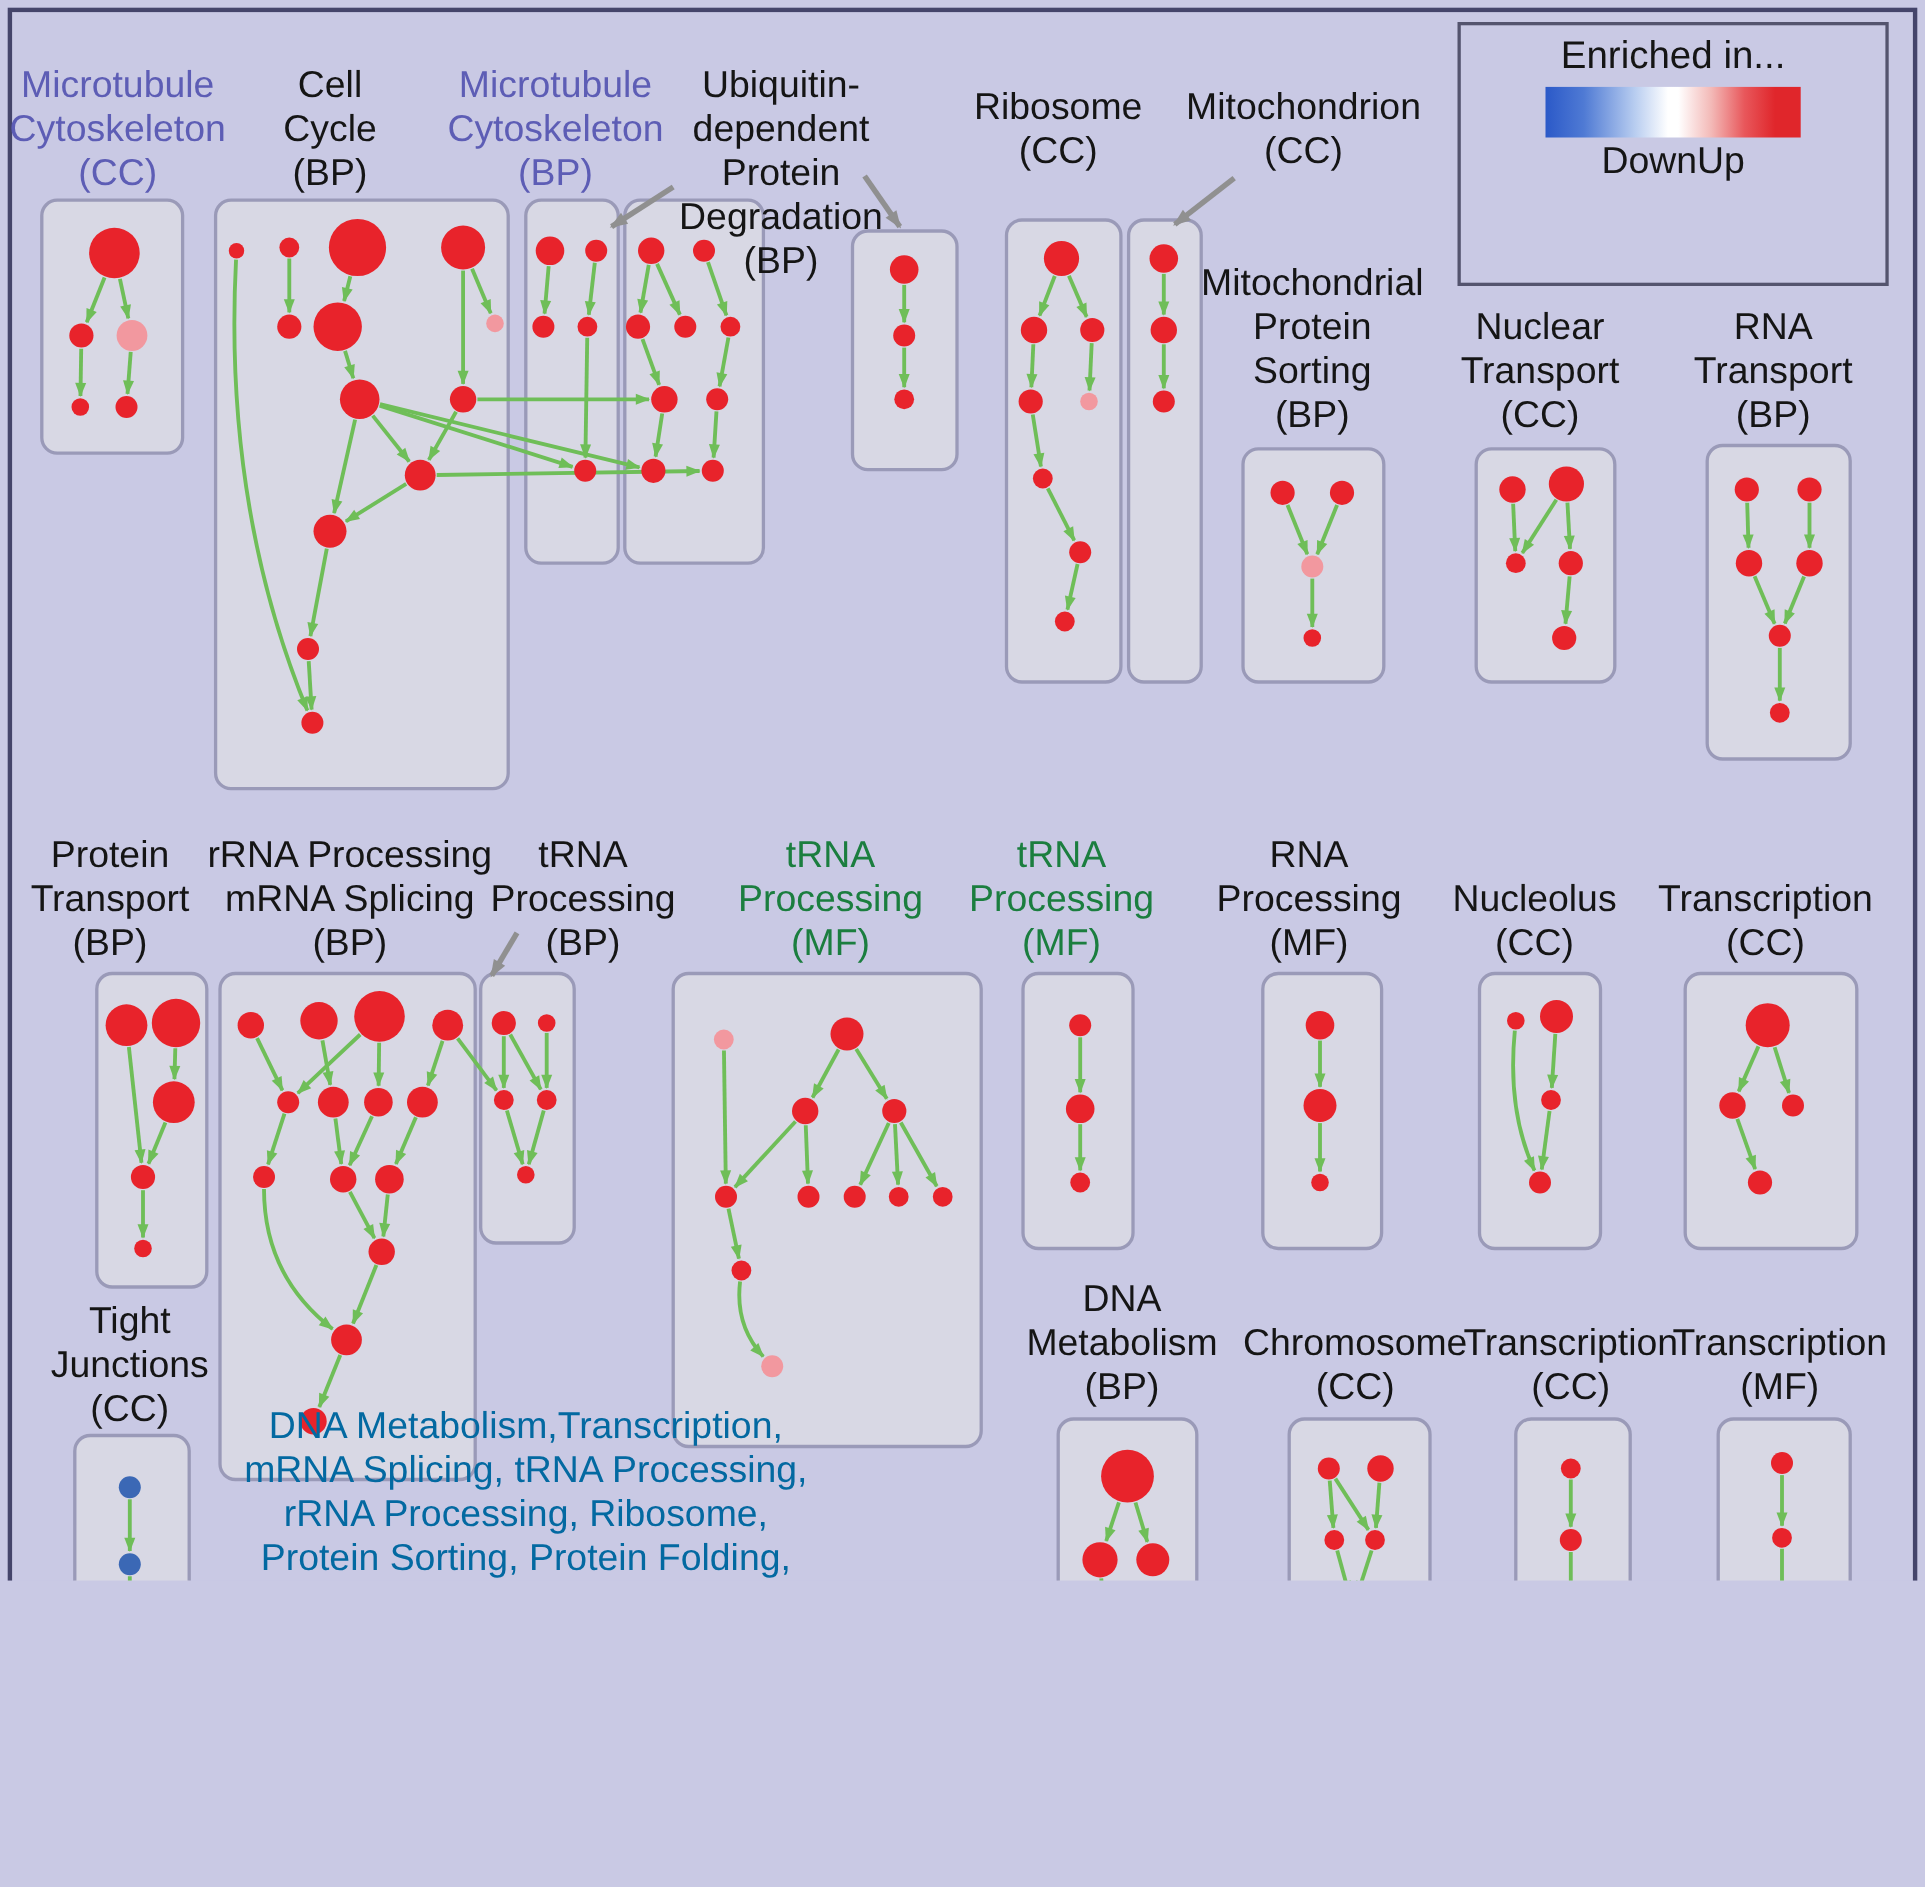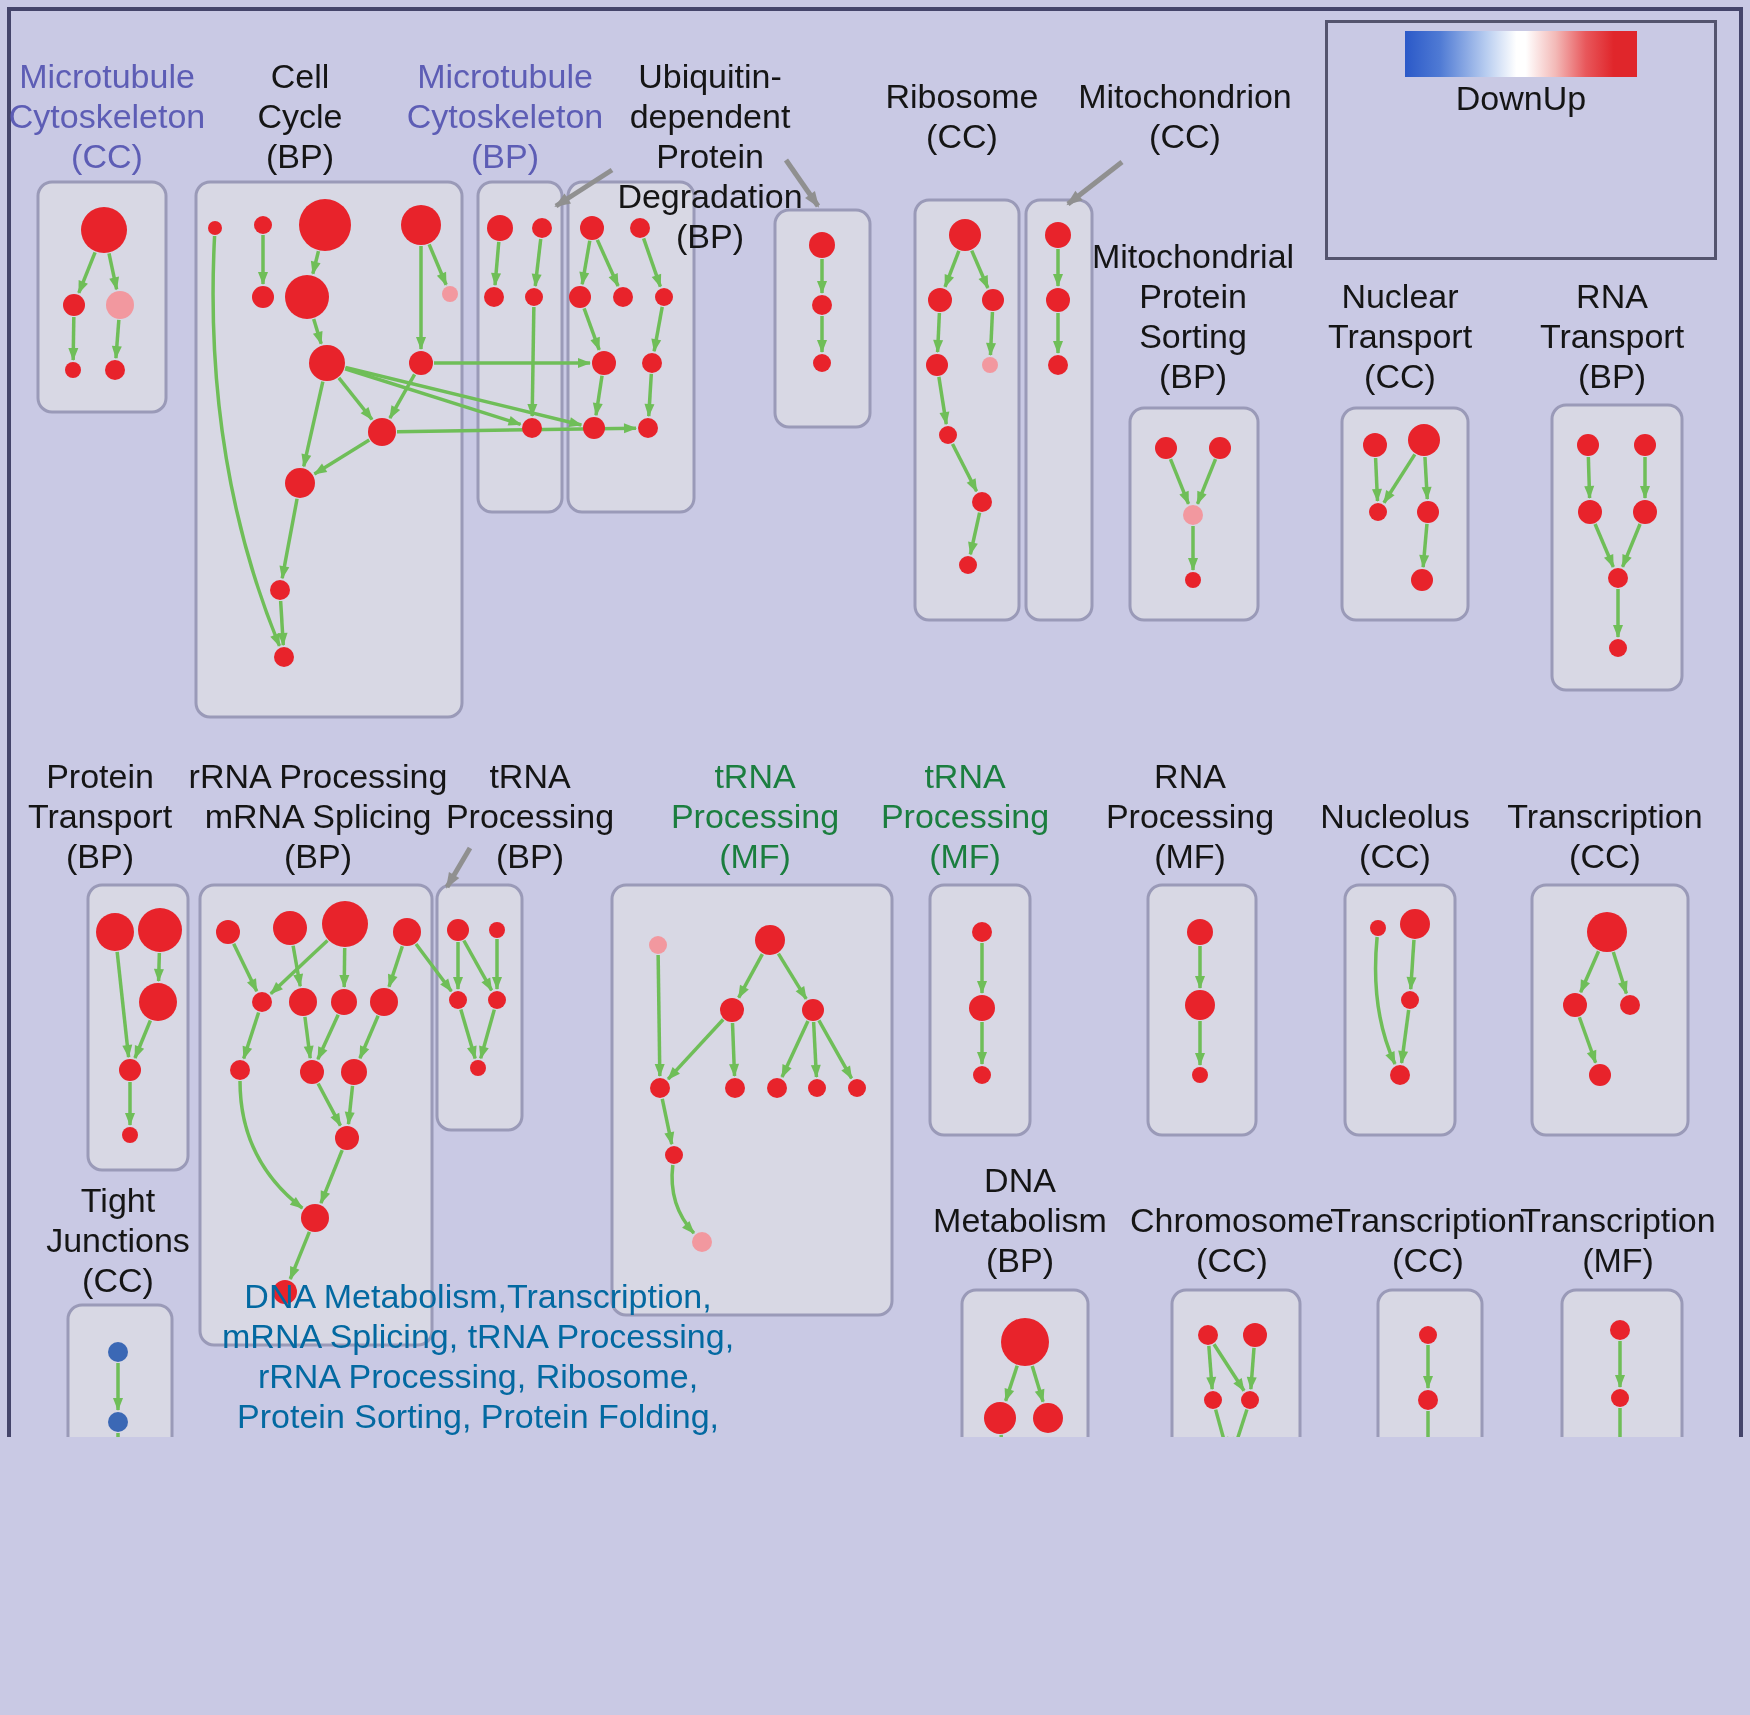--- a/index.html
+++ b/index.html
@@ -398,20 +398,21 @@
         <text x="118" y="1252" text-anchor="middle" fill="#151515" font-size="34">Junctions</text>
         <text x="118" y="1292" text-anchor="middle" fill="#151515" font-size="34">(CC)</text>
       </g>
       <line x1="612" y1="170" x2="556" y2="206" stroke="#909090" stroke-width="5" marker-end="url(#ahg)"></line>
       <line x1="786" y1="160" x2="818" y2="206" stroke="#909090" stroke-width="5" marker-end="url(#ahg)"></line>
       <line x1="1122" y1="162" x2="1068" y2="204" stroke="#909090" stroke-width="5" marker-end="url(#ahg)"></line>
       <line x1="470" y1="848" x2="447" y2="887" stroke="#909090" stroke-width="5" marker-end="url(#ahg)"></line>
     </svg>
 
   <div class="legend">
+    <div class="legend-title">Enriched in...</div>
     <div class="legend-bar"></div>
     <div class="legend-ends">
       <span>Down</span>
       <span>Up</span>
     </div>
   </div>
 
   <div class="note">DNA Metabolism,Transcription,
 mRNA Splicing, tRNA Processing,
 rRNA Processing, Ribosome,

